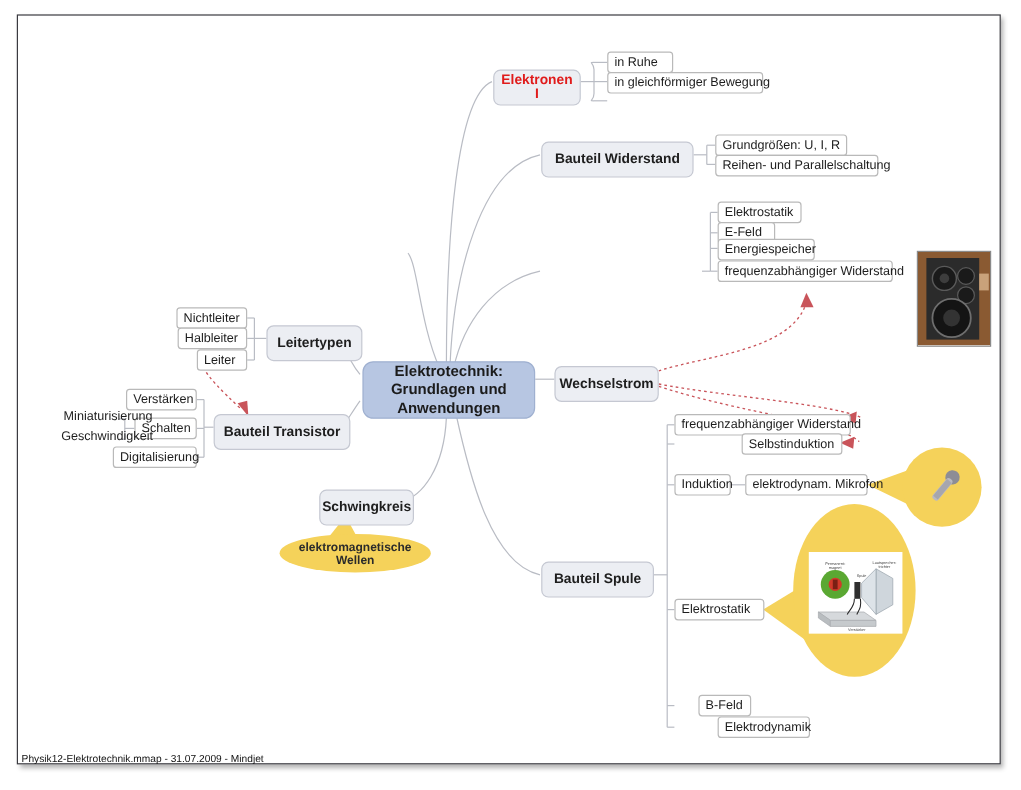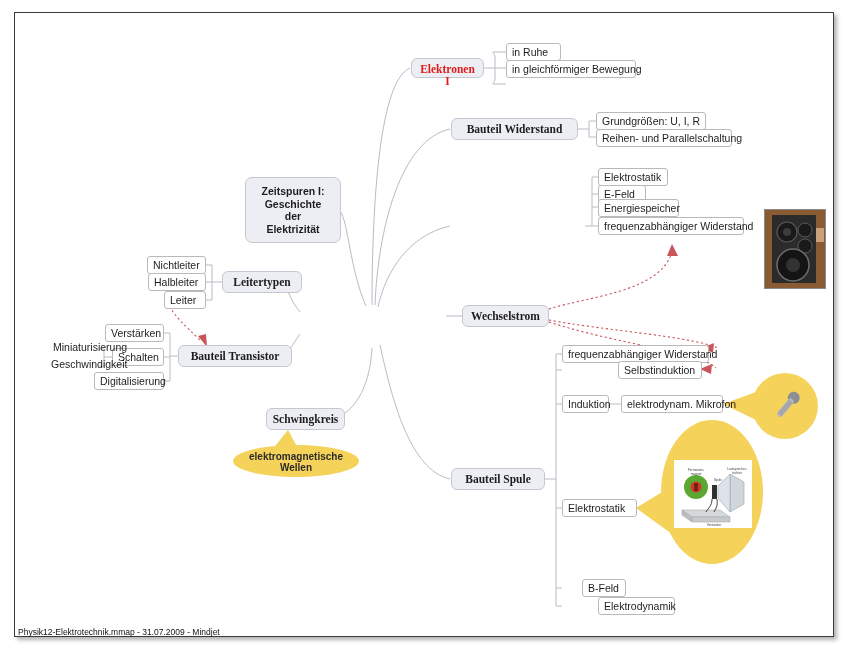--- a/index.html
+++ b/index.html
@@ -21,22 +21,22 @@
 
   
   .central{background:#b7c6e2;border:1px solid #9fb0d0;border-radius:9px;
            color:#1b1b1b;font-weight:bold;font-size:12.5px;line-height:15.5px;
            text-align:center;display:flex;align-items:center;
            justify-content:center;}
 
   
   .main{background:#eceef3;border:1px solid #c5c8d2;border-radius:6px;
         color:#1d1d1d;font-weight:bold;font-size:11.5px;
-        display:flex;align-items:flex-start;justify-content:center;
-        text-align:center;padding:4px 7px;font-family:Liberation Serif, serif;}
+        display:flex;align-items:center;justify-content:center;
+        text-align:center;padding:14px 7px;}
   .main.redtext{color:#e01b1b;}
 
   
   .leaf{background:#fff;border:1px solid #b9b9b9;border-radius:3px;
         color:#1d1d1d;font-size:10.5px;display:flex;align-items:center;
         padding:0 5px;white-space:nowrap;}
 
   
   .plain{color:#1d1d1d;font-size:10.5px;display:flex;align-items:flex-start;
          white-space:nowrap;background:transparent;border:none;padding-left:26px;}
@@ -160,20 +160,27 @@
         <ellipse cx="296" cy="461" rx="63" ry="16"></ellipse>
 
         <path d="M723,404 L756,392 L756,420 Z"></path>
         <circle cx="785" cy="406" r="33"></circle>
 
         <path d="M636,508 L672,486 L672,534 Z"></path>
         <ellipse cx="712" cy="492" rx="51" ry="72"></ellipse>
       </g>
     </svg>
 
+    <div class="node central" style="left:302px;top:301px;width:144px;height:48px;">
+      <div>
+        <div>Elektrotechnik:</div>
+        <div>Grundlagen und</div>
+        <div>Anwendungen</div>
+      </div>
+    </div>
 
     <div class="node main redtext" style="left:411px;top:58px;width:73px;height:20px;">
       <span>Elektronen I</span>
     </div>
     <div class="node leaf" style="left:506px;top:43px;width:55px;height:18px;">
       <span>in Ruhe</span>
     </div>
     <div class="node leaf" style="left:506px;top:60px;width:130px;height:18px;">
       <span>in gleichförmiger Bewegung</span>
     </div>
@@ -223,28 +230,20 @@
     <div class="node leaf" style="left:562px;top:499px;width:75px;height:18px;">
       <span>Elektrostatik</span>
     </div>
     <div class="node leaf" style="left:582px;top:579px;width:44px;height:18px;">
       <span>B-Feld</span>
     </div>
     <div class="node leaf" style="left:562px;top:597px;width:77px;height:18px;margin-left:36px;">
       <span>Elektrodynamik</span>
     </div>
 
-    <div class="multiline node" style="left:245px;top:177px;width:96px;height:66px;">
-      <div>
-        <div>Zeitspuren I:</div>
-        <div>Geschichte</div>
-        <div>der</div>
-        <div>Elektrizität</div>
-      </div>
-    </div>
 
     <div class="node main" style="left:222px;top:271px;width:80px;height:22px;">
       <span>Leitertypen</span>
     </div>
     <div class="node leaf" style="left:147px;top:256px;width:59px;height:18px;">
       <span>Nichtleiter</span>
     </div>
     <div class="node leaf" style="left:148px;top:273px;width:58px;height:18px;">
       <span>Halbleiter</span>
     </div>

